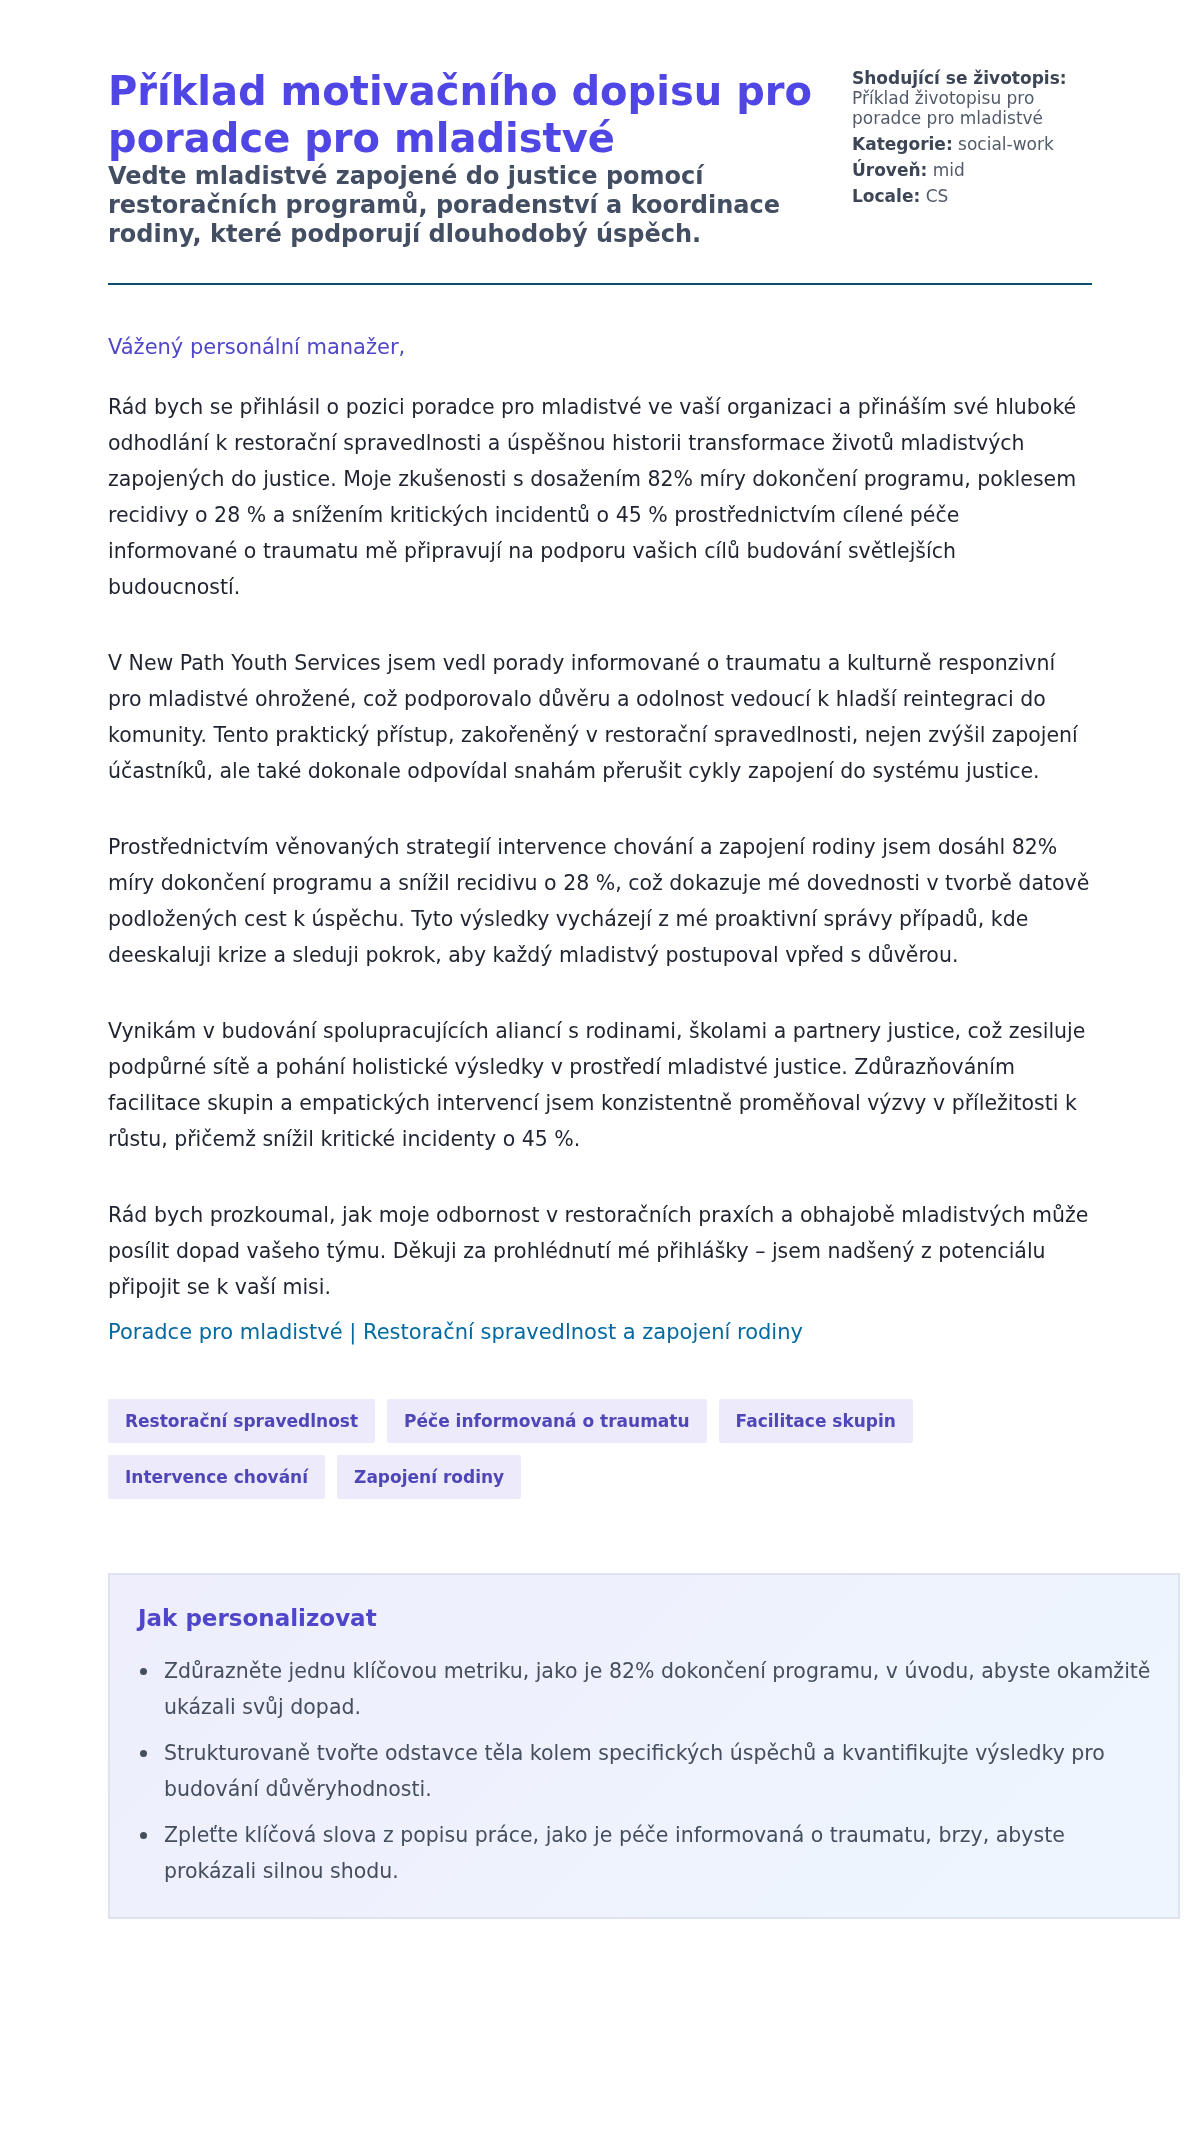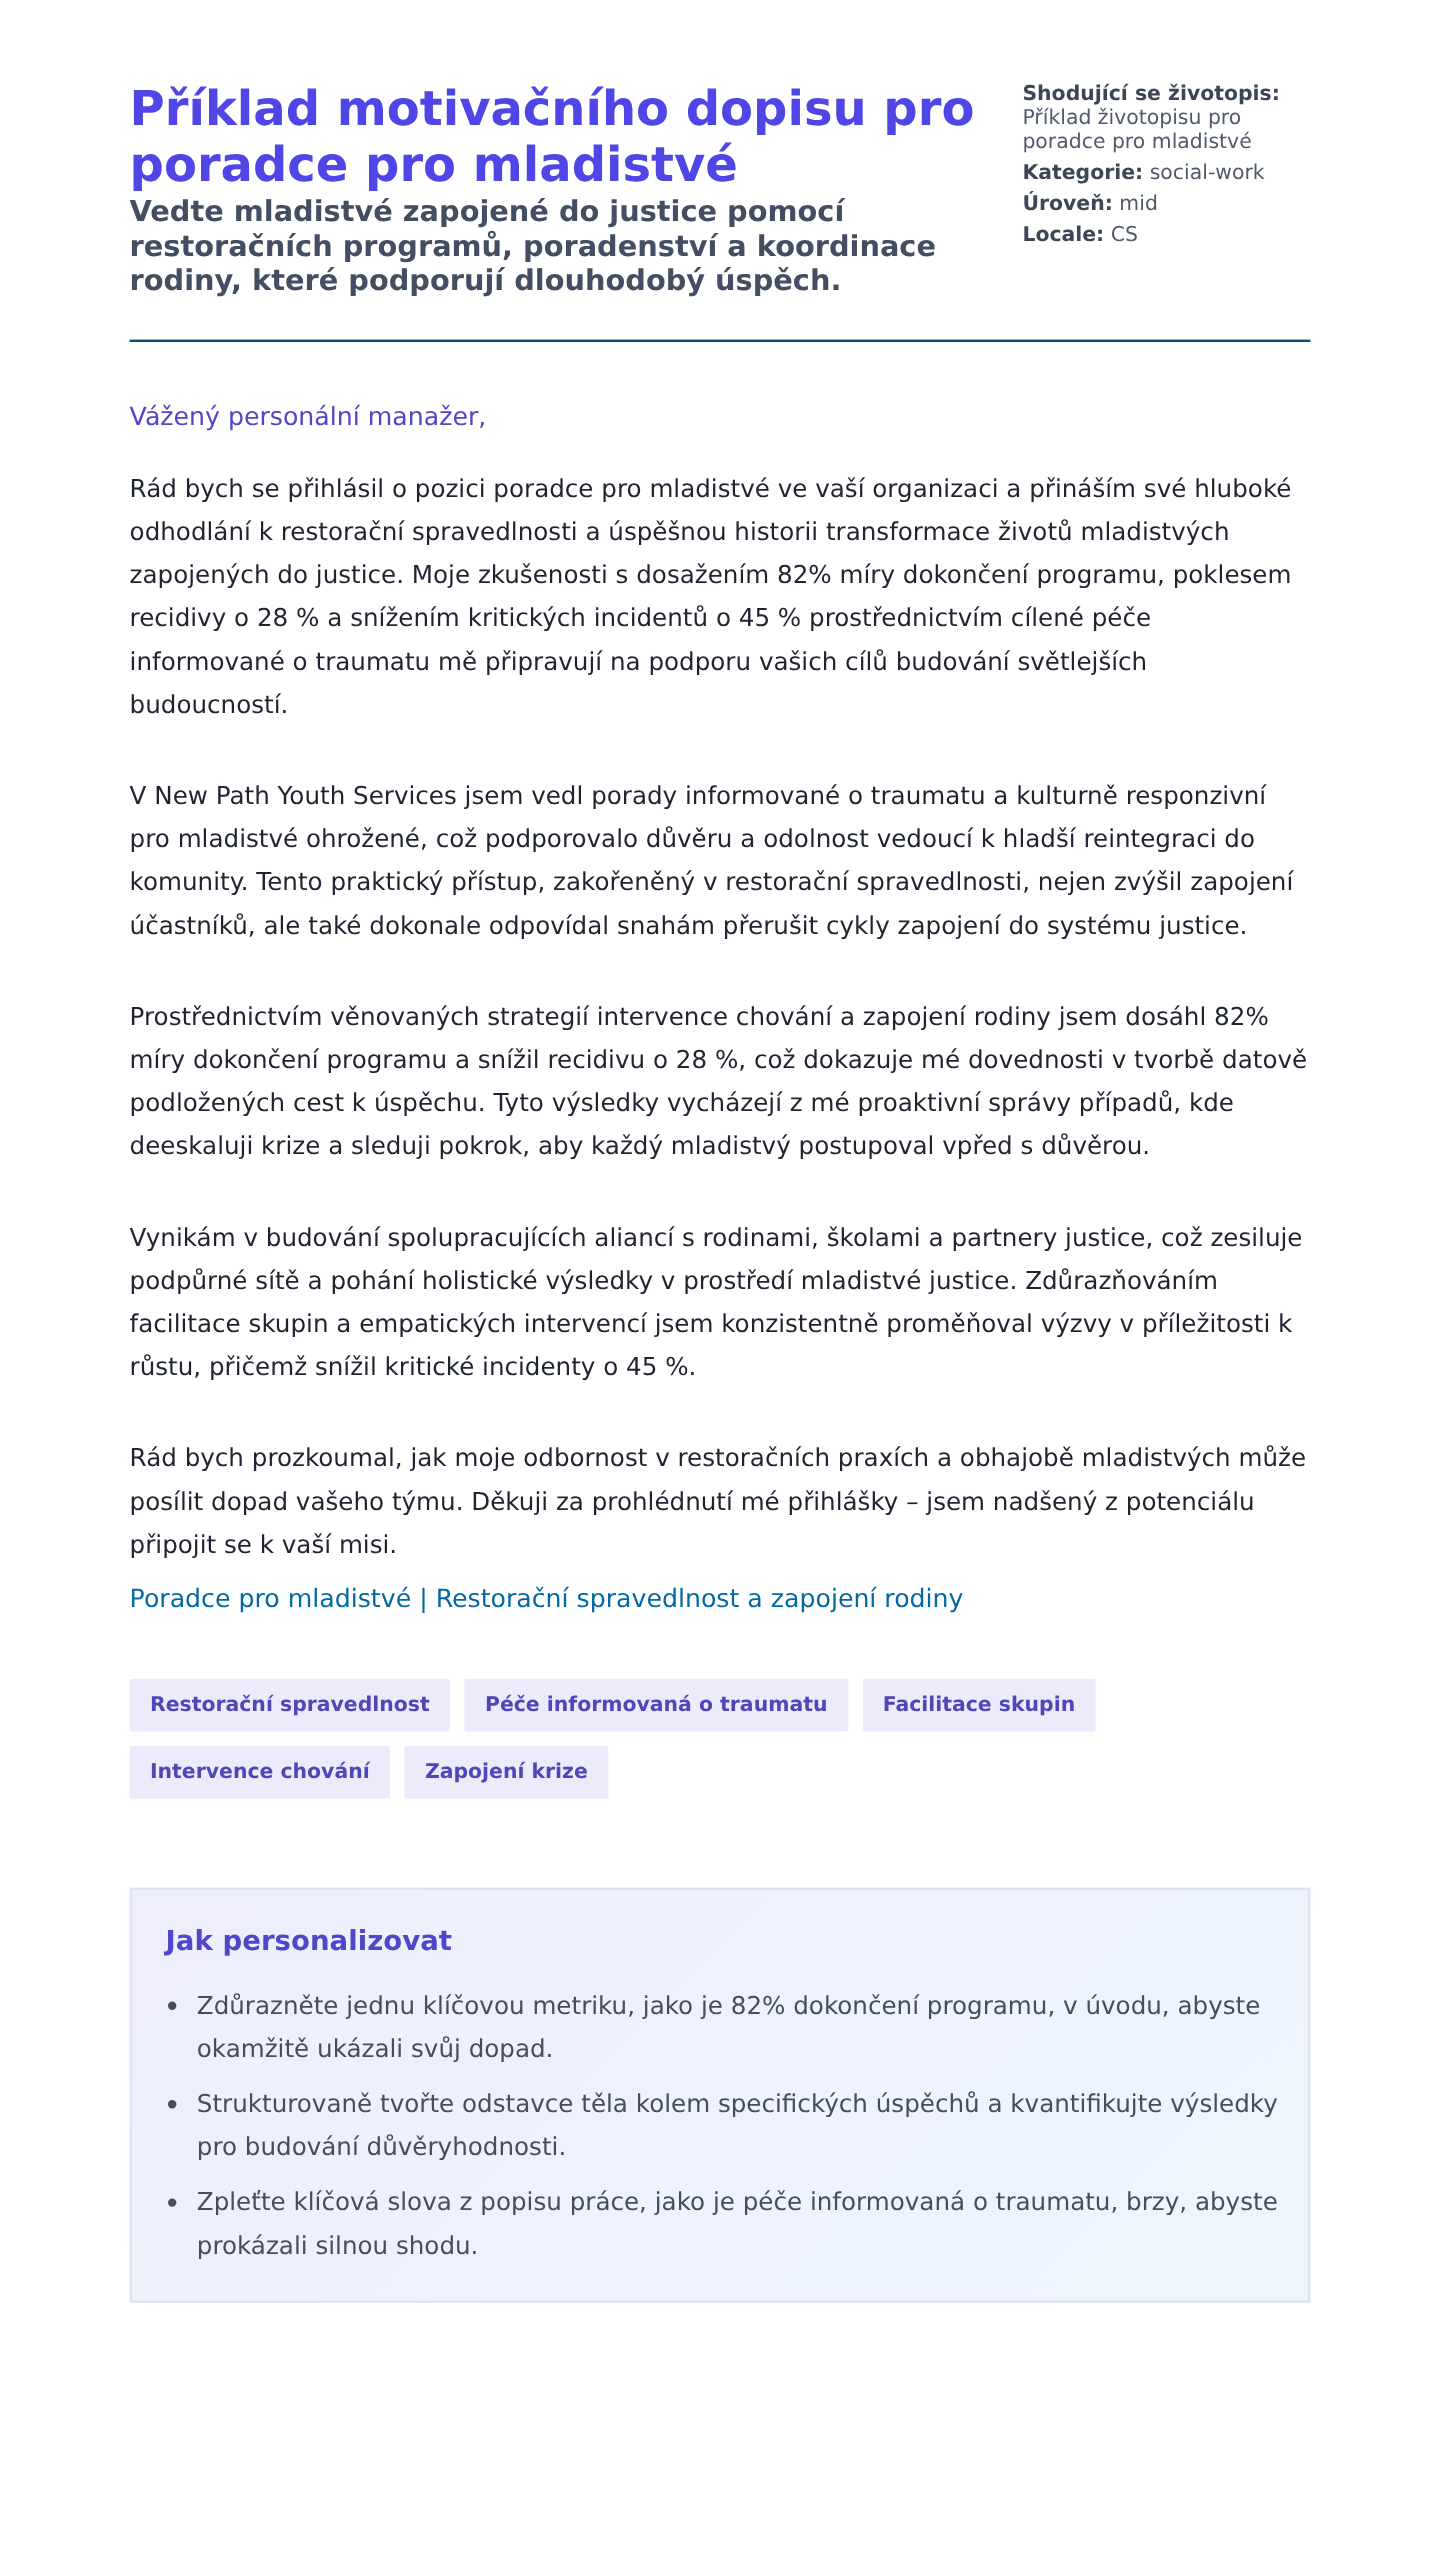--- a/index.html
+++ b/index.html
@@ -96,21 +96,21 @@
       line-height: 20px;
       padding: 12px 17px 12px 17px;
       border-radius: 2px;
       cursor: pointer;
       font-weight: bold;
     }
 
     
     .tips {
       margin-top: 74px;
-      width: 984px;
+      width: 1072px;
       border: 2px solid #dfe3f1;
       background: linear-gradient(135deg, #eeeefc 0%, #eef3fd 60%, #edf6fe 100%);
       padding: 28px 24px 28px 28px;
     }
     .tips-title {
       font-size: 23px;
       font-weight: bold;
       color: #4f46c9;
       line-height: 30px;
     }
@@ -178,21 +178,21 @@
     <div class="signature">
       <p class="sig-title">Poradce pro mladistvé | Restorační spravedlnost a zapojení rodiny</p>
     </div>
   </section>
 
   <div class="tags">
     <span class="tag">Restorační spravedlnost</span>
     <span class="tag">Péče informovaná o traumatu</span>
     <span class="tag">Facilitace skupin</span>
     <span class="tag">Intervence chování</span>
-    <span class="tag">Zapojení krize</span>
+    <span class="tag">Zapojení rodiny</span>
   </div>
 
   <aside class="tips">
     <h3 class="tips-title">Jak personalizovat</h3>
     <ul class="tips-list">
       <li class="tips-item">
         <span class="bullet"></span>
         <span>Zdůrazněte jednu klíčovou metriku, jako je 82% dokončení programu, v úvodu, abyste okamžitě ukázali svůj dopad.</span>
       </li>
       <li class="tips-item">

